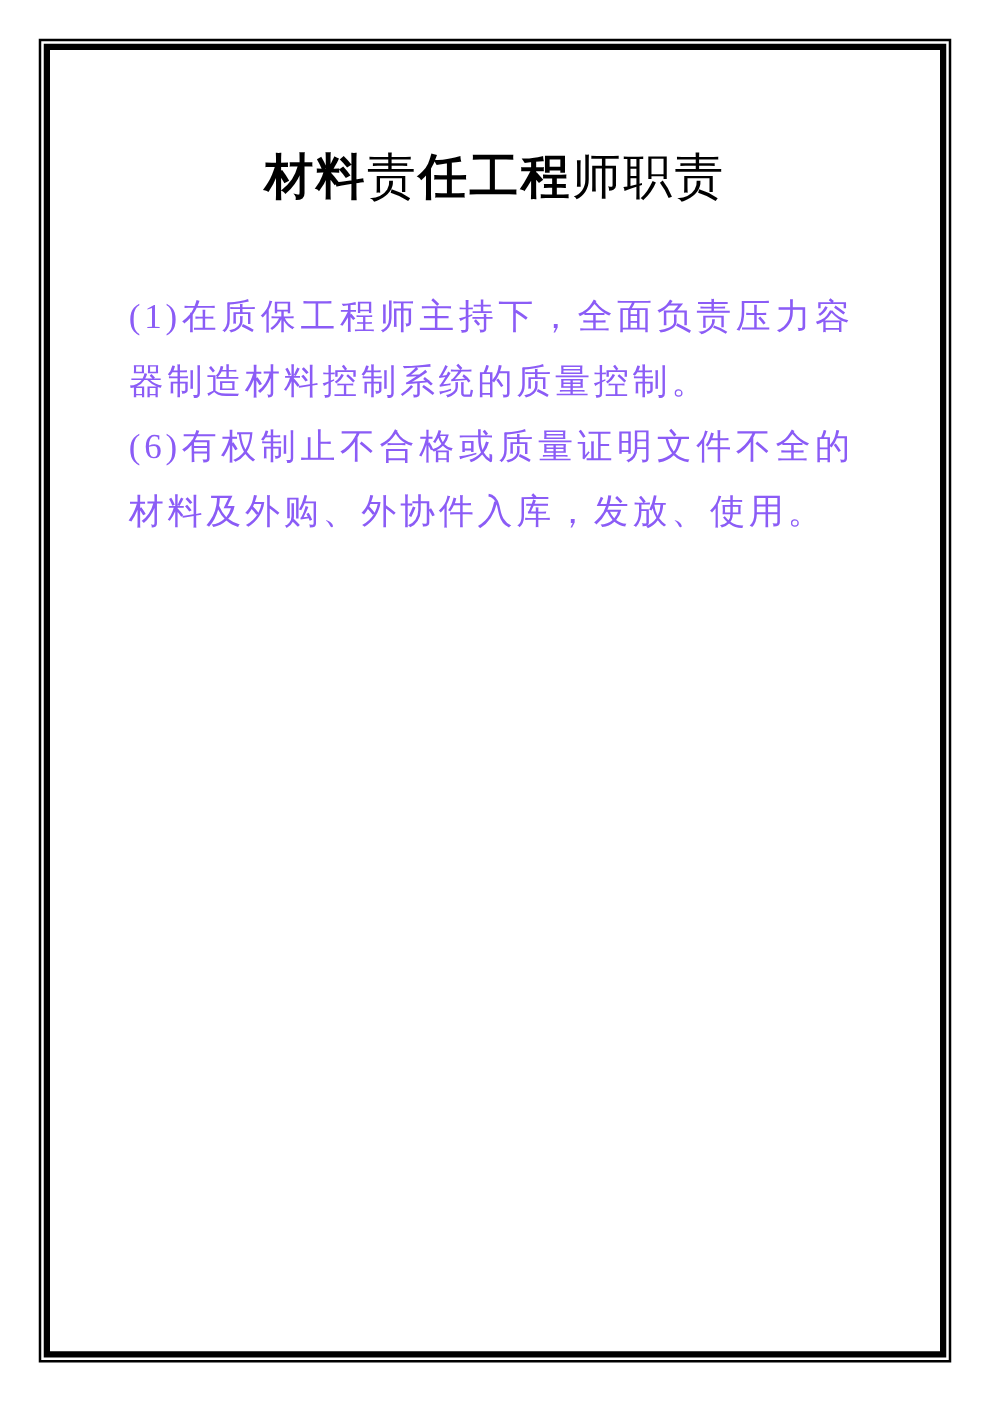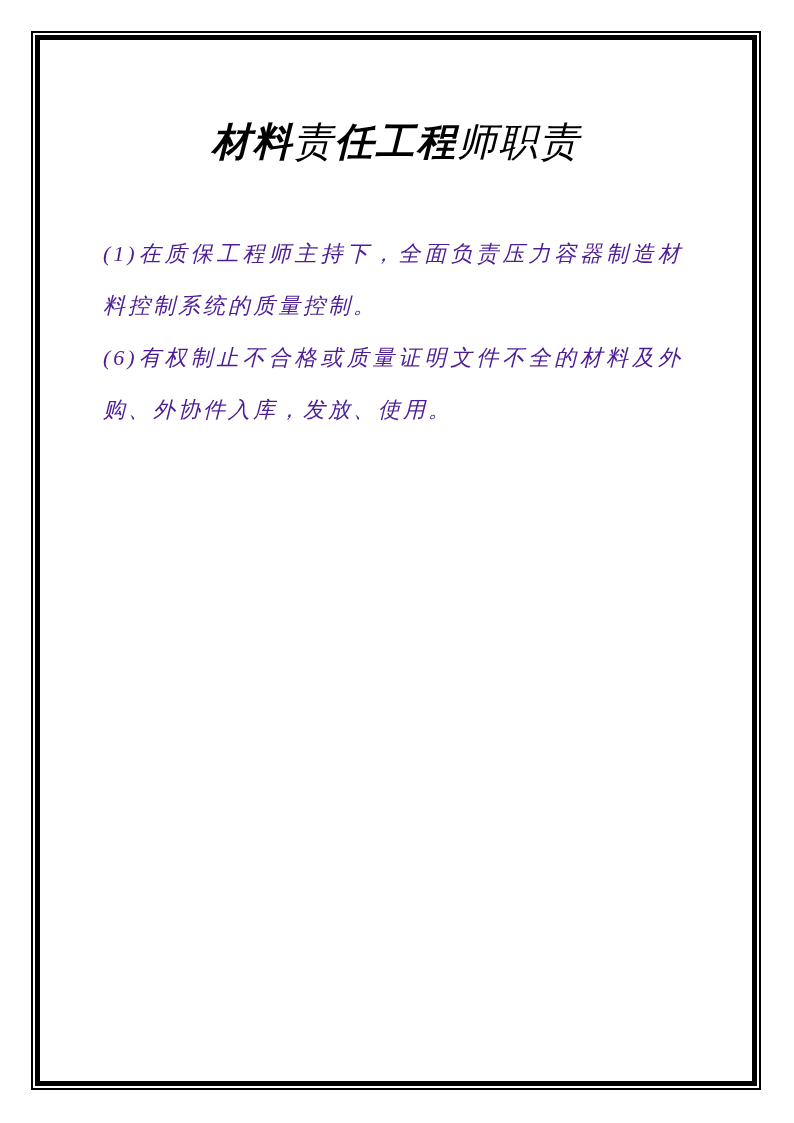--- a/index.html
+++ b/index.html
@@ -8,21 +8,20 @@
     background: #ffffff;
   }
   .page {
     position: relative;
     width: 794px;
     height: 1123px;
     background: #ffffff;
     color: #000000;
     font-family: "Liberation Serif", "DejaVu Serif", serif;
     overflow: hidden;
-    font-style: italic;
   }
   
   .frame-outer {
     position: absolute;
     top: 31px;
     left: 31px;
     width: 730px;
     height: 1059px;
     border: 2px solid #000000;
     box-sizing: border-box;
@@ -42,26 +41,26 @@
     line-height: 44px;
     font-weight: normal;
     letter-spacing: 2px;
     color: #000000;
   }
   .doc-title .heavy {
     font-weight: bold;
   }
   .doc-body {
     margin: 64px 69px 0 63px;
-    font-size: 22px;
+    font-size: 28px;
     line-height: 52px;
     letter-spacing: 3px;
     text-align: justify;
     text-justify: inter-character;
-    color: #4c1d95;
+    color: #8b5cf6;
   }
   .doc-body p {
     margin: 0;
   }
   .doc-body .b {
     font-weight: bold;
   }
 </style>
 </head>
 <body>

